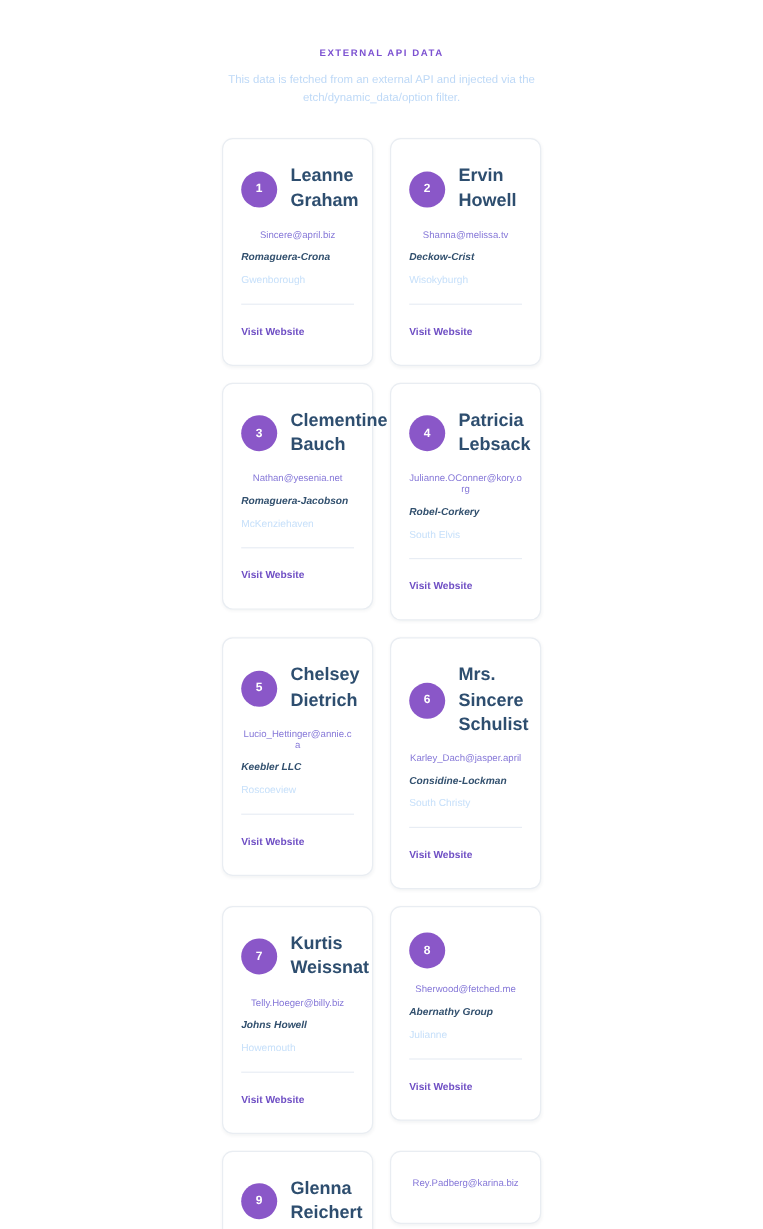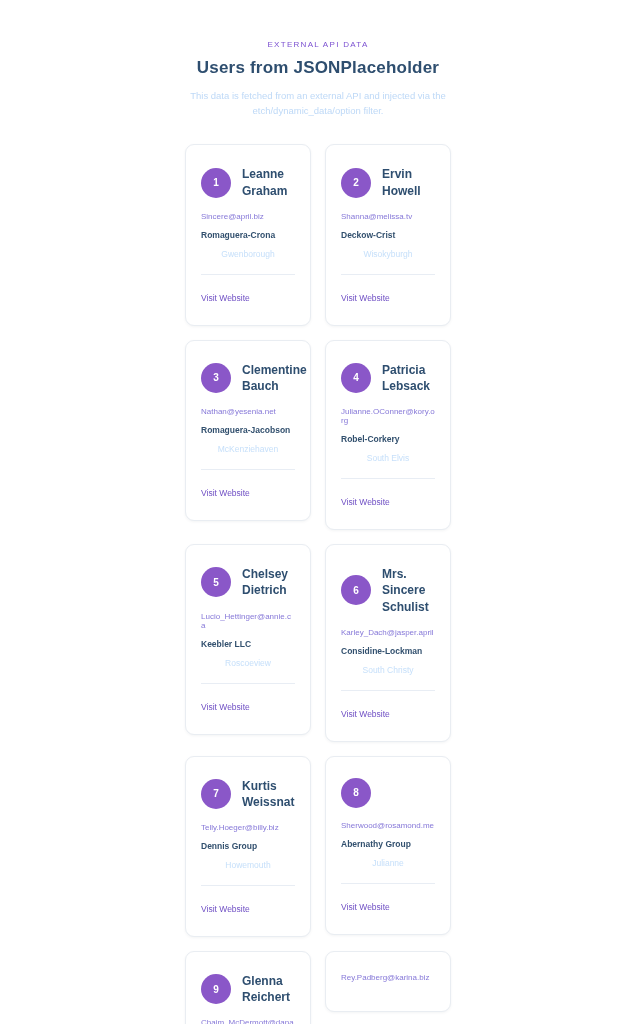--- a/index.html
+++ b/index.html
@@ -11,21 +11,21 @@
   body { min-height: 1024px; }
   .page {
     width: 636px;
     padding-top: 40px;
     padding-bottom: 40px;
   }
   .page-header { text-align: center; }
   .eyebrow {
     color: #7c51d1;
     font-size: 8px;
-    font-weight: 400;
+    font-weight: 700;
     letter-spacing: 1.3px;
     text-transform: uppercase;
   }
   .page-title {
     margin-top: 9px;
     color: #2e4e6f;
     font-size: 17px;
     font-weight: 800;
     letter-spacing: 0.2px;
   }
@@ -67,63 +67,63 @@
     background: #8a57c8;
     color: #ffffff;
     font-size: 10px;
     font-weight: 700;
     display: flex;
     align-items: center;
     justify-content: center;
   }
   .user-name {
     color: #2e4e6f;
-    font-size: 12px;
+    font-size: 15px;
     font-weight: 700;
     line-height: 1.35;
   }
   .user-email {
     color: #8678d8;
     font-size: 8px;
     margin-bottom: 9px;
     word-wrap: break-word;
+    text-align: center;
   }
   .user-company {
     color: #32506e;
     font-size: 8.5px;
     font-weight: 700;
     margin-bottom: 9px;
+    font-style: italic;
   }
   .user-city {
     color: #c7e0fa;
     font-size: 8.5px;
     margin-bottom: 15px;
-    text-align: center;
   }
   .card-divider {
     border: none;
     border-top: 1px solid #e8edf4;
     margin: 0 0 12px 0;
   }
   .visit-link {
     display: inline-block;
     color: #6f4fc4;
     font-size: 8.5px;
-    font-weight: 400;
+    font-weight: 700;
     text-decoration: none;
     cursor: pointer;
   }
 </style>
 </head>
 <body>
 
 <div class="page">
   <div class="page-header">
     <div class="eyebrow">EXTERNAL API DATA</div>
-    <h1 class="page-title">Users from JSONPlaceholder</h1>
     <p class="page-subtitle">This data is fetched from an external API and injected via the etch/dynamic_data/option filter.</p>
   </div>
 
   <div class="users-grid" id="users-grid">
   <div class="user-card">
     <div class="card-head">
       <div class="badge">1</div>
       <div class="user-name">Leanne Graham</div>
     </div>
     <div class="user-email">Sincere@april.biz</div>
@@ -192,31 +192,31 @@
     <hr class="card-divider">
     <a class="visit-link">Visit Website</a>
   </div>
 
   <div class="user-card">
     <div class="card-head">
       <div class="badge">7</div>
       <div class="user-name">Kurtis Weissnat</div>
     </div>
     <div class="user-email">Telly.Hoeger@billy.biz</div>
-    <div class="user-company">Dennis Group</div>
+    <div class="user-company">Johns Howell</div>
     <div class="user-city">Howemouth</div>
     <hr class="card-divider">
     <a class="visit-link">Visit Website</a>
   </div>
 
   <div class="user-card">
     <div class="card-head">
       <div class="badge">8</div>
     </div>
-    <div class="user-email">Sherwood@rosamond.me</div>
+    <div class="user-email">Sherwood@fetched.me</div>
     <div class="user-company">Abernathy Group</div>
     <div class="user-city">Julianne</div>
     <hr class="card-divider">
     <a class="visit-link">Visit Website</a>
   </div>
 
   <div class="user-card">
     <div class="card-head">
       <div class="badge">9</div>
       <div class="user-name">Glenna Reichert</div>

